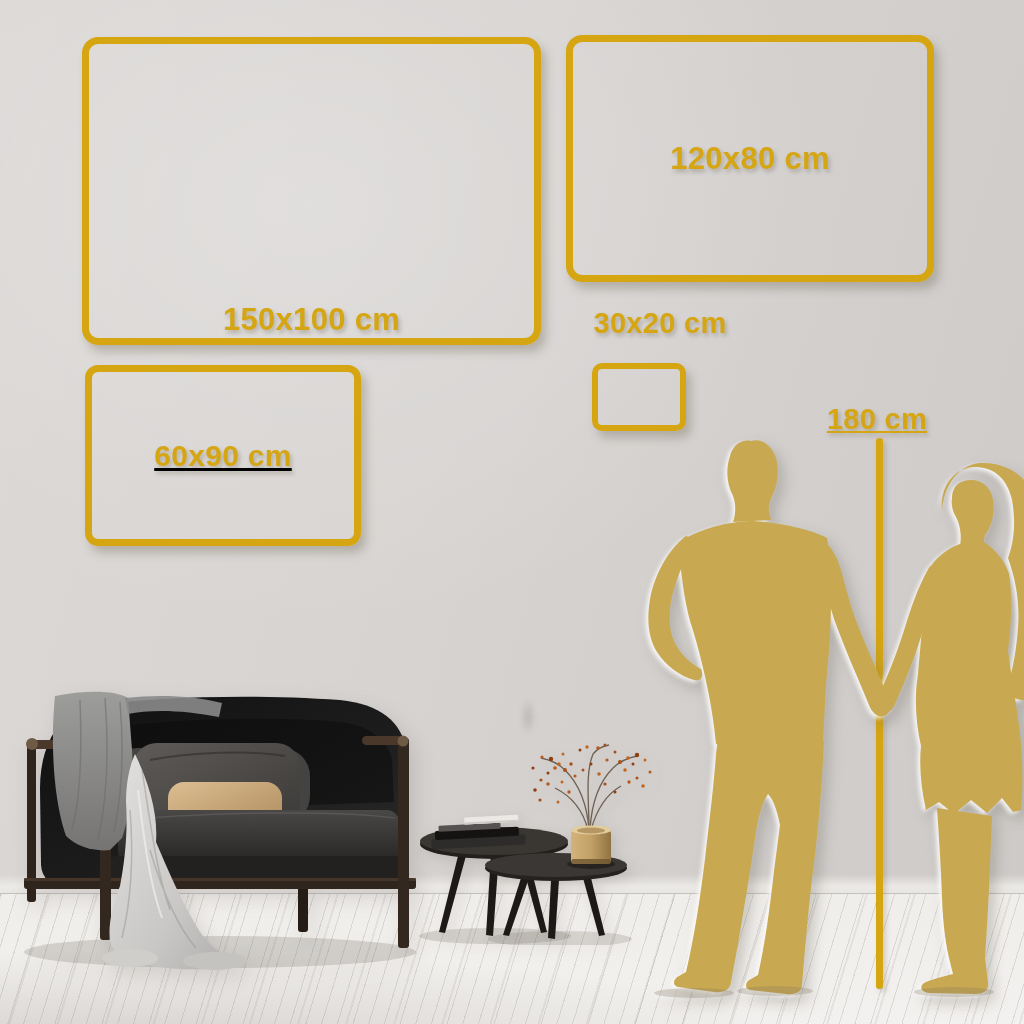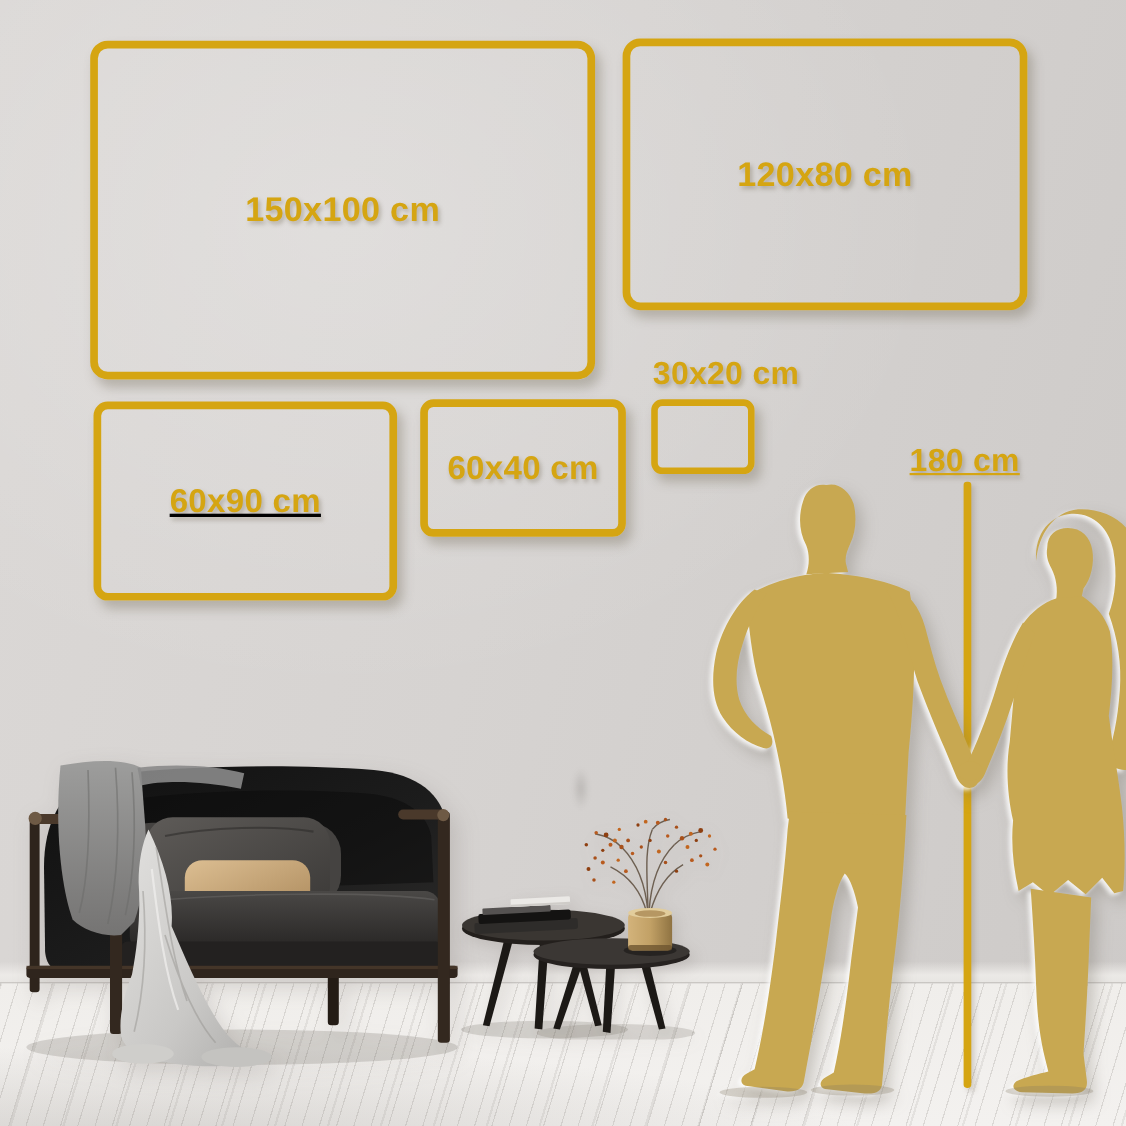--- a/index.html
+++ b/index.html
@@ -39,27 +39,27 @@
   .frame{
     position:absolute;border:7px solid var(--frame-gold);border-radius:16px;
     box-shadow:5px 7px 10px rgba(112,102,84,0.35);
     display:flex;align-items:center;justify-content:center;
   }
   .frame-label,.floating-label{
     color:var(--frame-gold);font-weight:bold;letter-spacing:0.3px;
     text-shadow:2px 3px 4px rgba(115,105,85,0.40);
     white-space:nowrap;
   }
-  .f-150{left:82px;top:37px;width:445px;height:294px;font-size:31px;}
+  .f-150{left:82px;top:37px;width:445px;height:294px;font-size:31px;align-items:flex-end;}
   .f-120{left:566px;top:35px;width:354px;height:233px;font-size:31px;align-items:center;}
   .f-90 {left:85px;top:365px;width:262px;height:167px;font-size:30px;border-radius:13px;text-decoration:underline;}
   .f-40 {left:382px;top:363px;width:173px;height:111px;font-size:30px;border-radius:12px;}
   .f-30 {left:592px;top:363px;width:82px;height:56px;border-radius:10px;border-width:6px;}
   .floating-label{position:absolute;text-align:center;width:200px;}
-  .l-30 {left:560px;top:324px;font-size:29px;}
+  .l-30 {left:560px;top:307px;font-size:29px;}
   .l-180{left:777px;top:403px;font-size:29px;text-decoration:underline;}
   .height-line{
     position:absolute;left:876px;top:438px;width:7px;height:551px;border-radius:3px;
     background:var(--frame-gold);
     box-shadow:3px 3px 5px rgba(110,100,80,0.25);
   }
   
   .sofa-svg{position:absolute;left:10px;top:690px;filter:drop-shadow(6px 8px 10px rgba(108,102,94,0.22));}
   .tables-svg{position:absolute;left:415px;top:740px;filter:drop-shadow(4px 5px 7px rgba(108,102,94,0.20));}
   .couple-svg{
@@ -77,23 +77,20 @@
   <div class="floor"></div>
 
   <div class="frame f-150">
     <span class="frame-label">150x100 cm</span>
   </div>
   <div class="frame f-120">
     <span class="frame-label">120x80 cm</span>
   </div>
   <div class="frame f-90">
     <span class="frame-label">60x90 cm</span>
-  </div>
-  <div class="frame f-40">
-    <span class="frame-label">60x40 cm</span>
   </div>
   <div class="frame f-30"></div>
   <div class="floating-label l-30">30x20 cm</div>
 
   <div class="floating-label l-180">180 cm</div>
   <div class="height-line"></div>
 
   <svg class="sofa-svg" width="420" height="290" viewBox="0 0 420 290">
     <defs>
       <linearGradient id="shellG" x1="0" y1="0" x2="1" y2="1">

